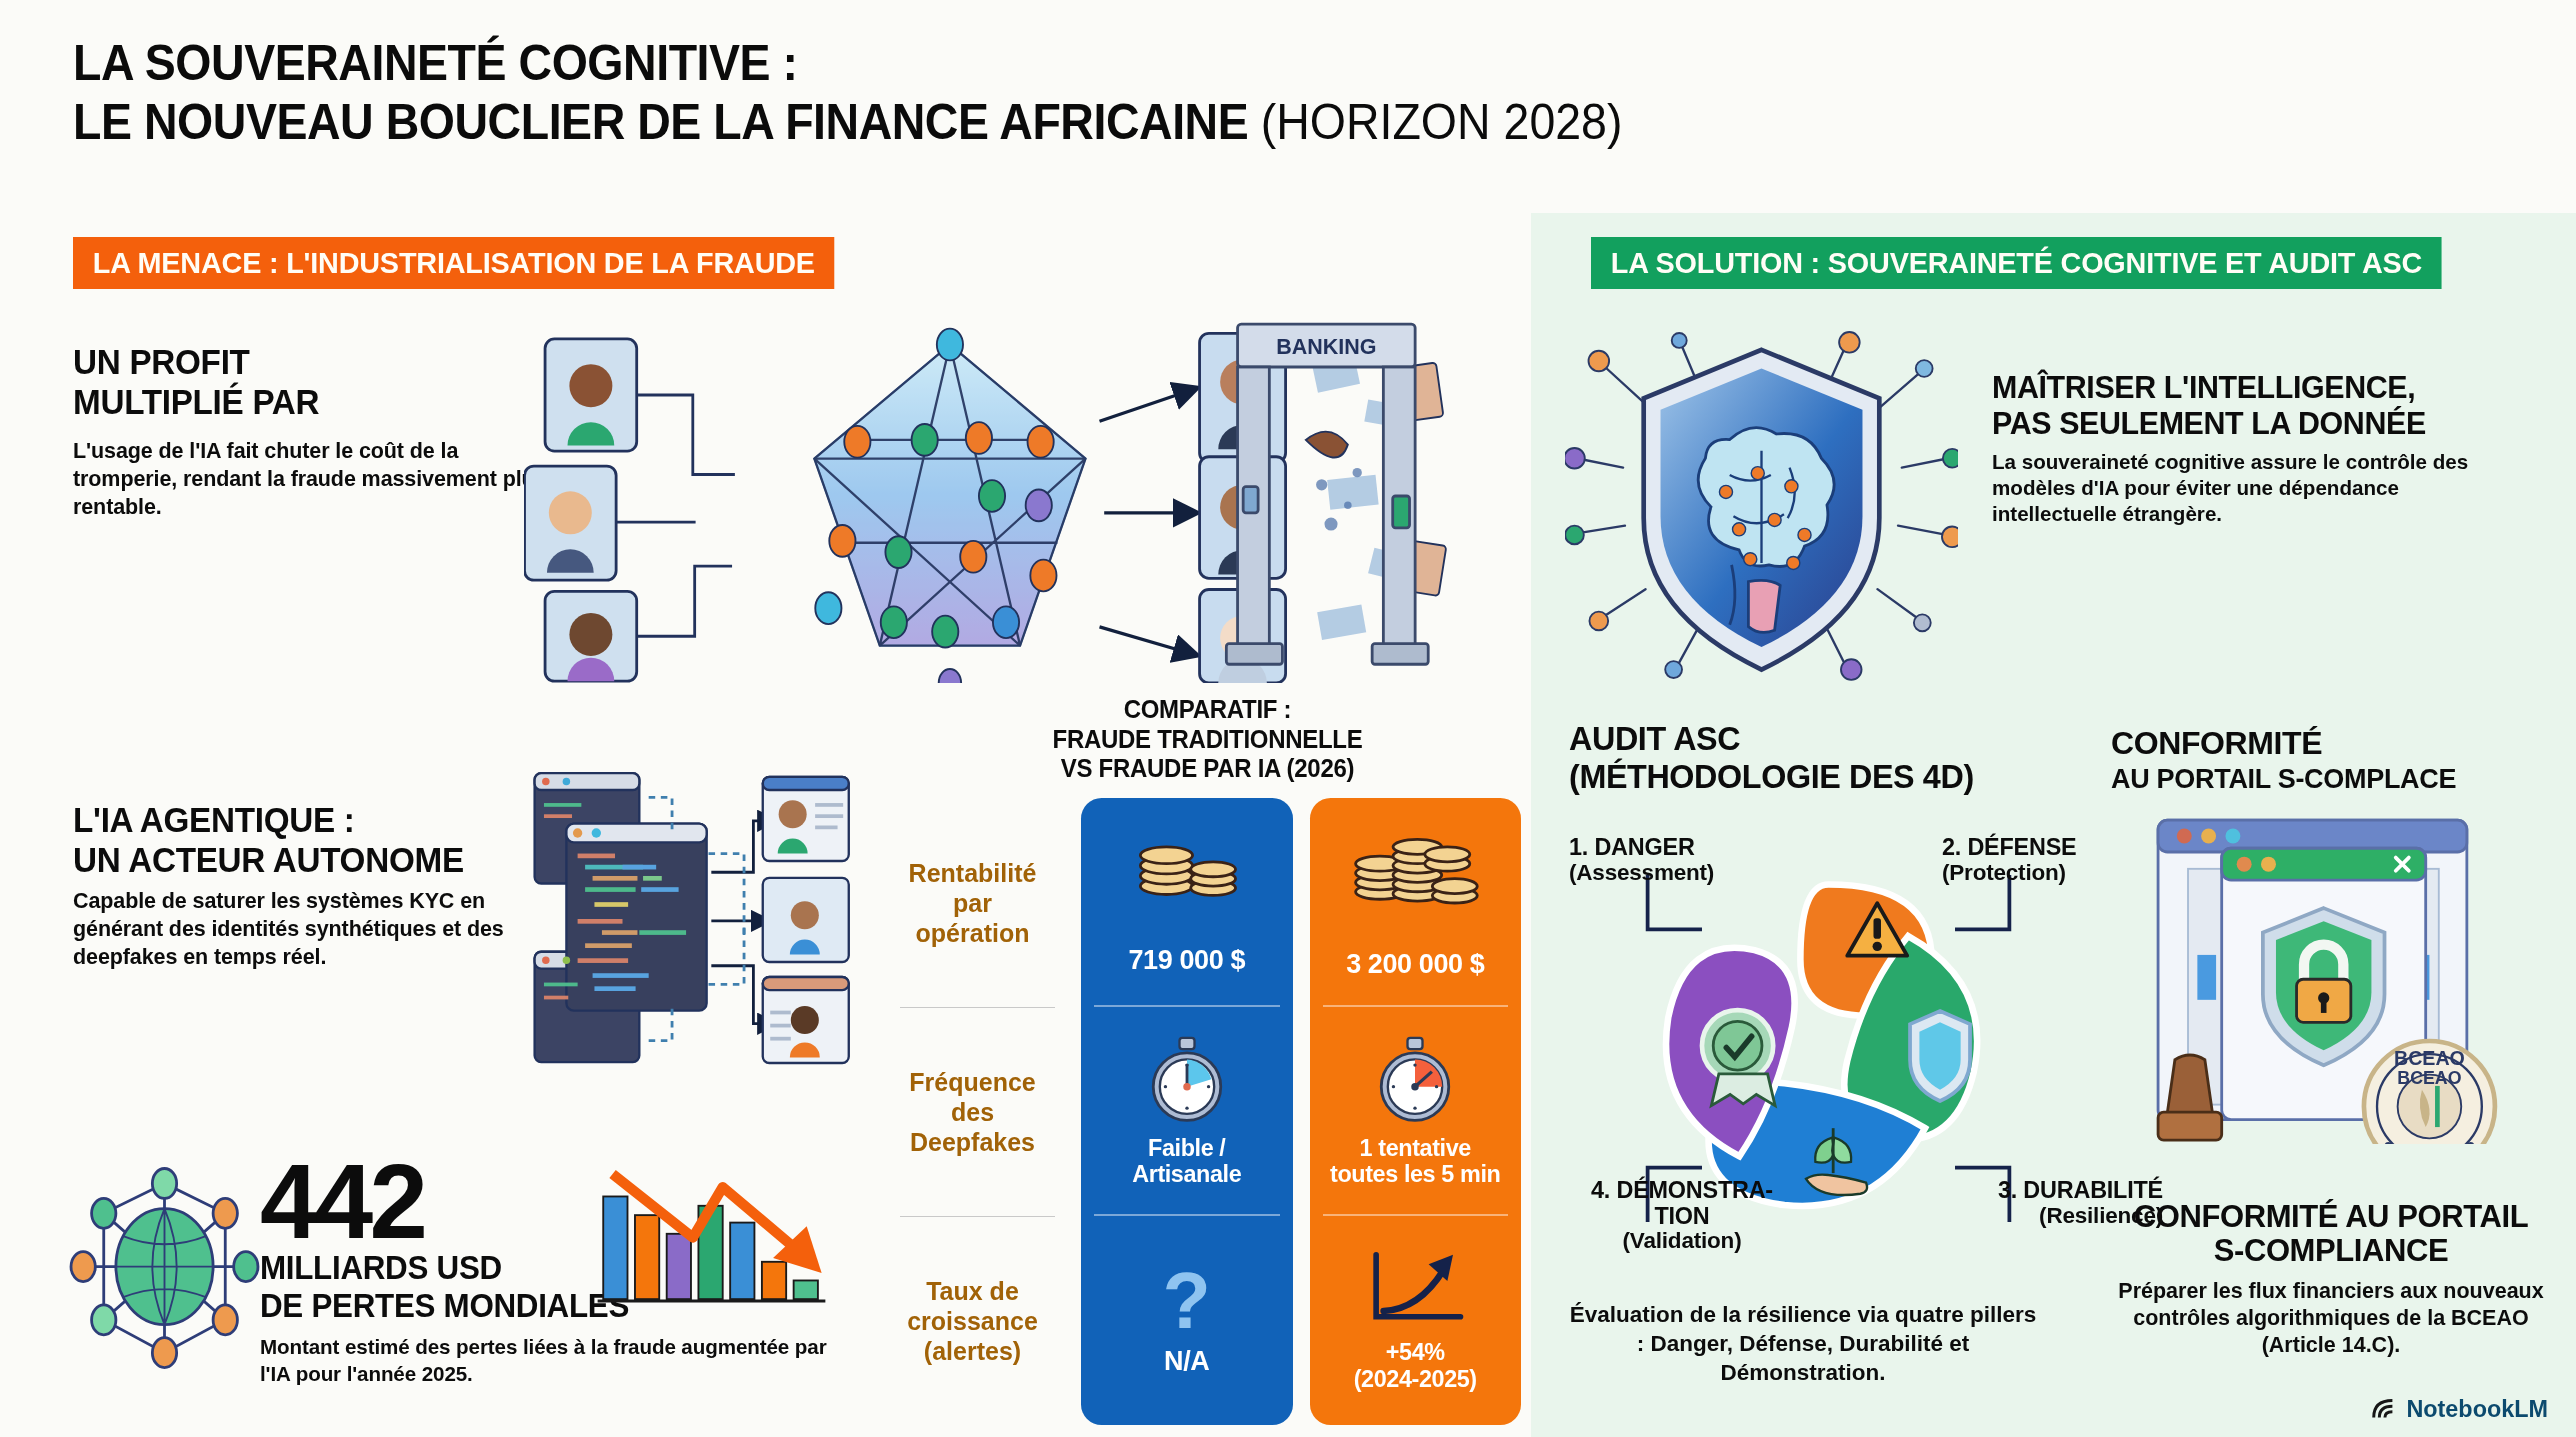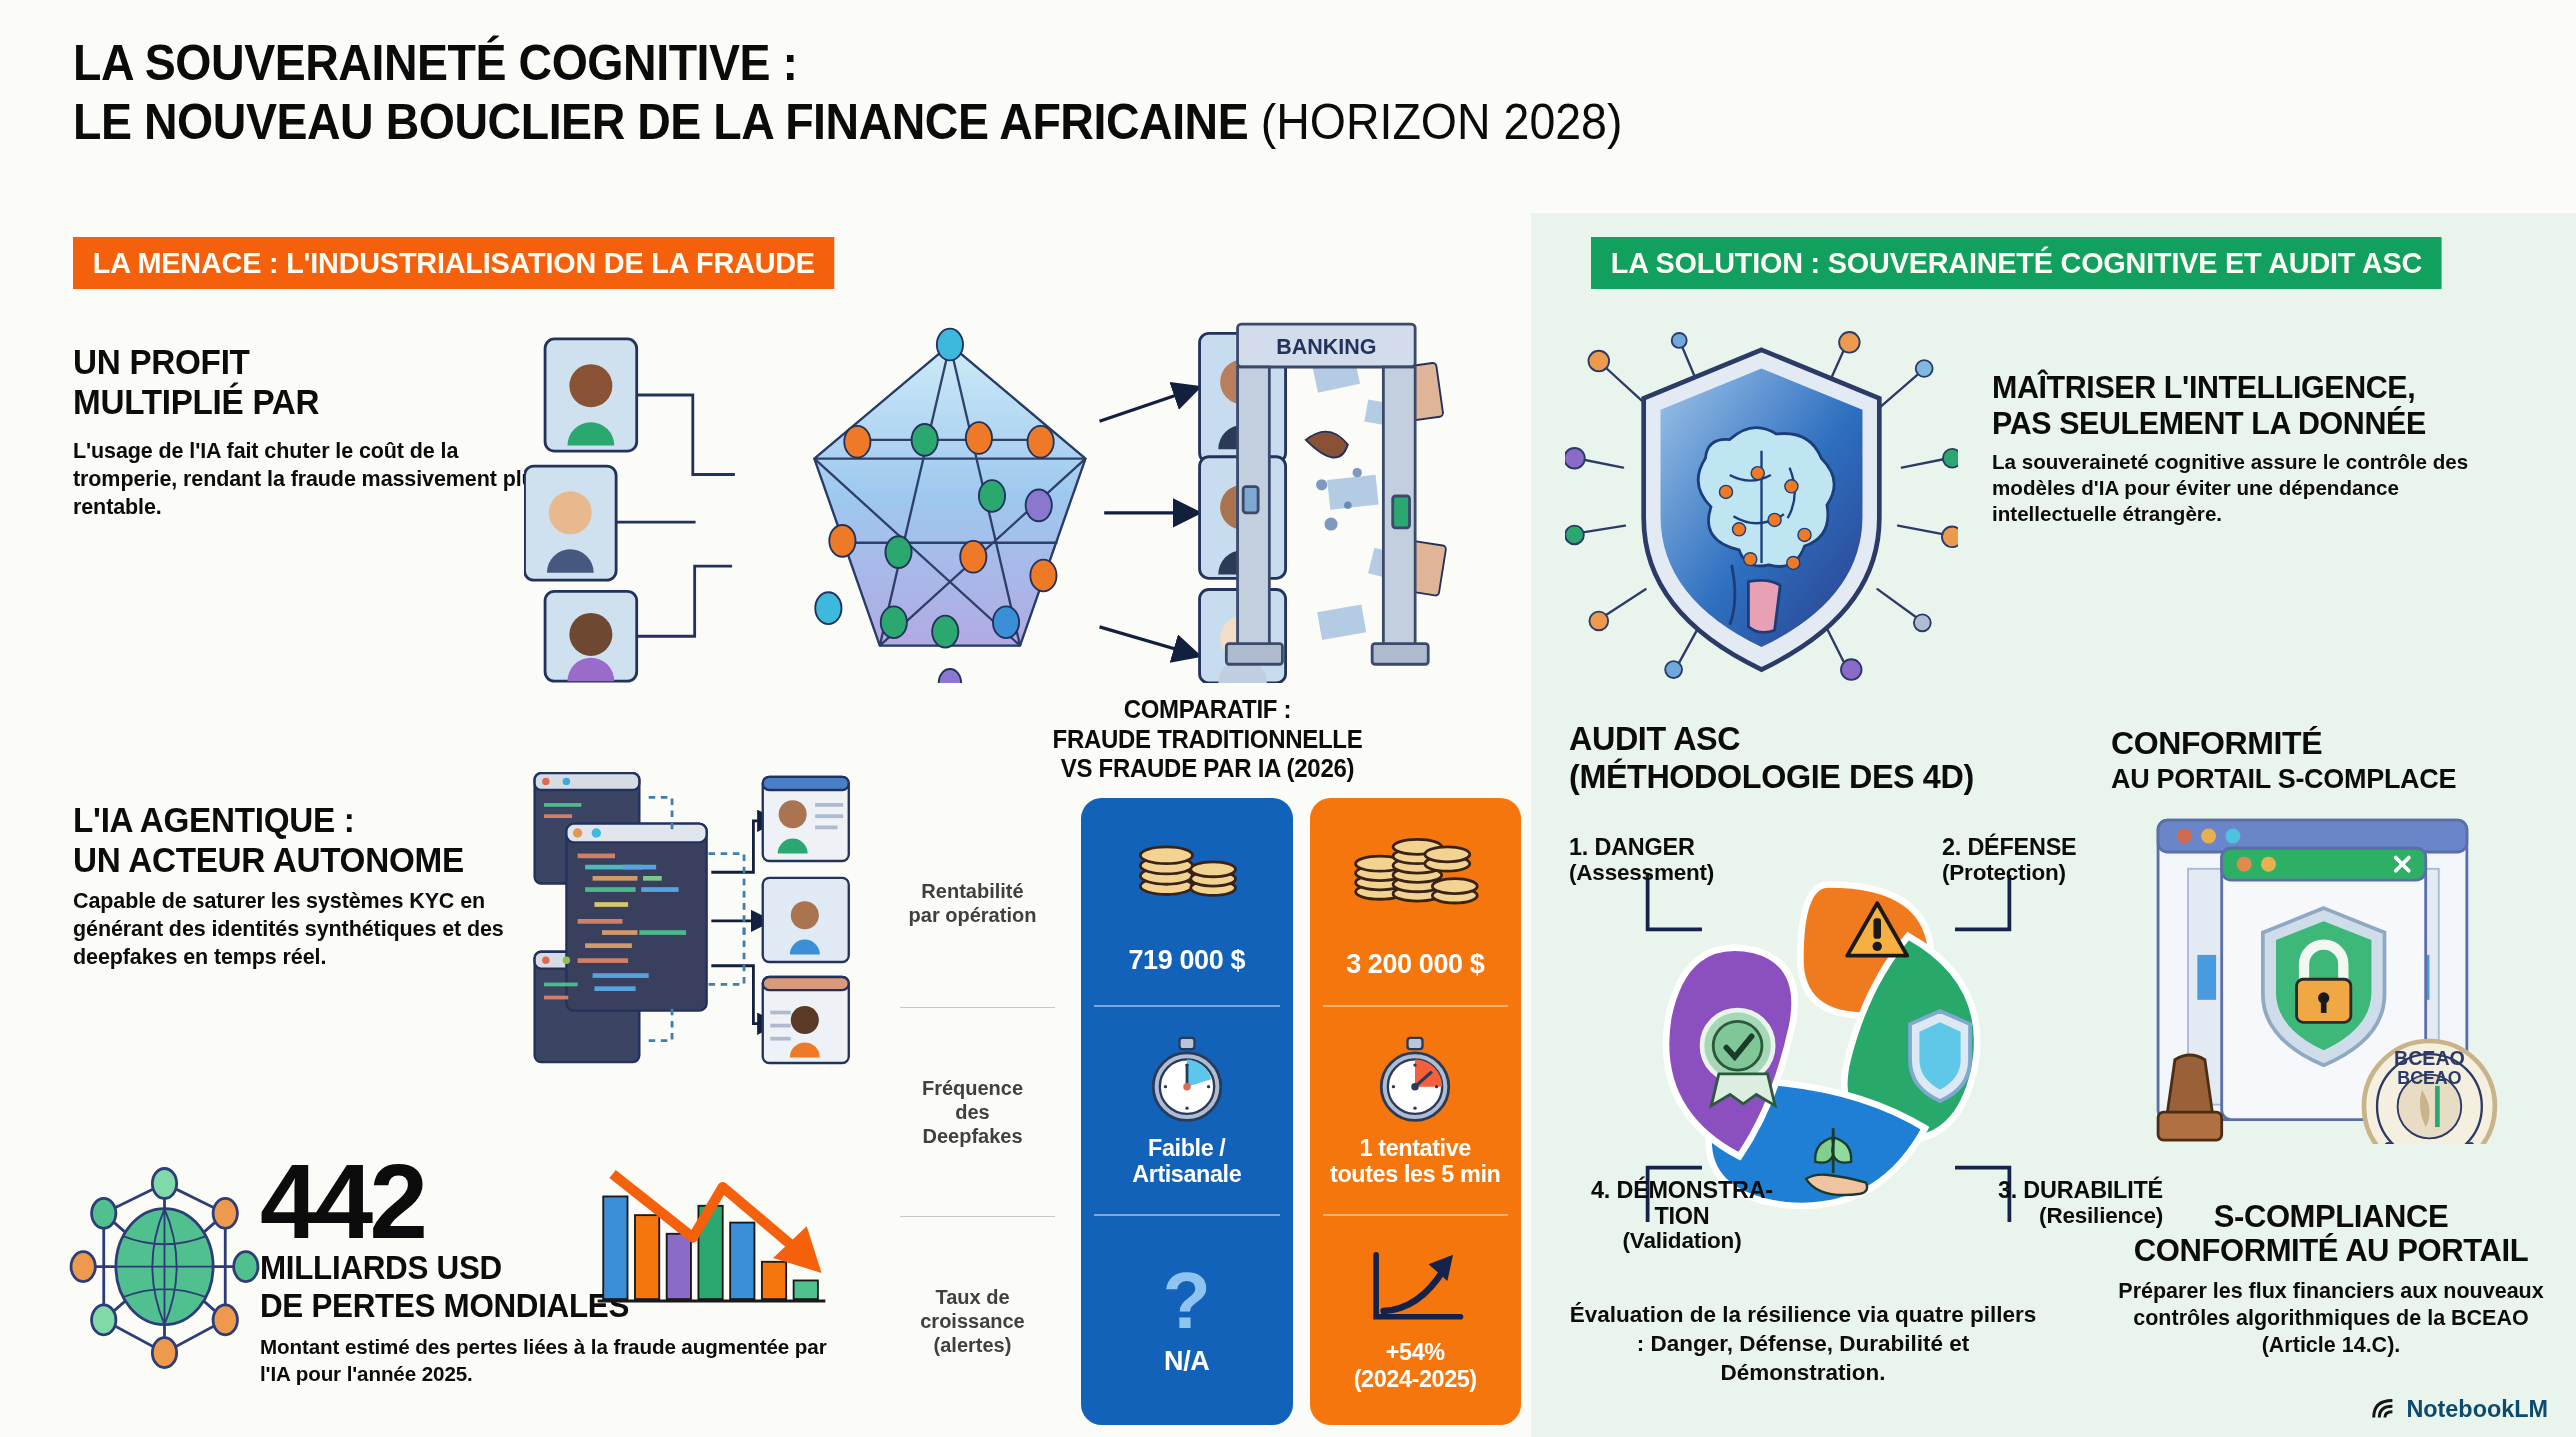--- a/index.html
+++ b/index.html
@@ -86,22 +86,22 @@
   }
   .comp-grid {
     position: absolute; left: 894px; top: 798px; width: 627px; height: 627px;
     display: grid;
     grid-template-columns: 170px 1fr 1fr;
     grid-template-rows: 1fr 1fr 1fr;
     column-gap: 17px;
   }
   .comp-rowlabel {
     display: flex; align-items: center; justify-content: center;
-    text-align: center; font-size: 20px; font-weight: 700; line-height: 1.2;
-    color: #404040; padding-right: 13px; position: relative;
+    text-align: center; font-size: 25px; font-weight: 700; line-height: 1.2;
+    color: #a16207; padding-right: 13px; position: relative;
   }
   .comp-rowlabel.sep::before {
     content: ""; position: absolute; top: 0; left: 5.6px; right: 9.4px;
     height: 0.9px; background: #C9C9C9;
   }
   .cell {
     display: flex; flex-direction: column; align-items: center; justify-content: center;
     color: #fff; position: relative; padding: 7.5px 5.6px;
   }
   .cell.blue   { background: #1162B8; }
@@ -727,22 +727,22 @@
     <path d="M62 52 q14 22 4 40 q-10 -20 -4 -40z" fill="#C8B488"></path>
     <rect x="76" y="48" width="5" height="44" fill="#2BA770"></rect>
     <circle cx="26" cy="112" r="4" fill="#2B3A66"></circle>
       <circle cx="114" cy="112" r="4" fill="#2B3A66"></circle>
     <text x="70" y="26" font-family="'Liberation Sans',sans-serif" font-size="21" font-weight="700" fill="#2B3A66" text-anchor="middle">BCEAO</text>
     <text x="70" y="46" font-family="'Liberation Sans',sans-serif" font-size="19" font-weight="700" fill="#2B3A66" text-anchor="middle">BCEAO</text>
   </g>
 </svg>
 
 <div class="blk-conf-foot">
+  <div class="conf-foot-h">CONFORMITÉ AU PORTAIL</div>
   <div class="conf-foot-h">S-COMPLIANCE</div>
-  <div class="conf-foot-h">CONFORMITÉ AU PORTAIL</div>
   <div class="conf-foot-b">Préparer les flux financiers aux nouveaux contrôles algorithmiques de la BCEAO (Article 14.C).</div>
 </div>
 
 <div class="watermark">
   <svg width="28" height="28" viewBox="0 0 30 30" aria-hidden="true">
     <path d="M4 24 Q4 6 24 6" fill="none" stroke="#161616" stroke-width="3.2"></path>
     <path d="M10 24 Q10 12 24 12" fill="none" stroke="#161616" stroke-width="3.2"></path>
     <path d="M16 24 Q16 18 24 18" fill="none" stroke="#161616" stroke-width="3.2"></path>
   </svg>
   <span>NotebookLM</span>

